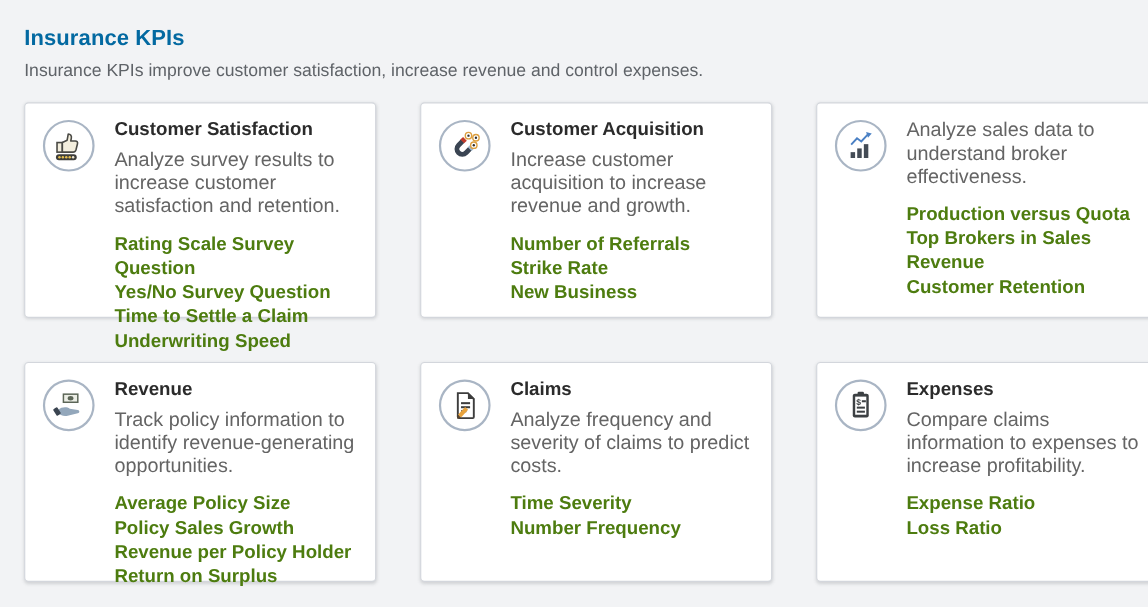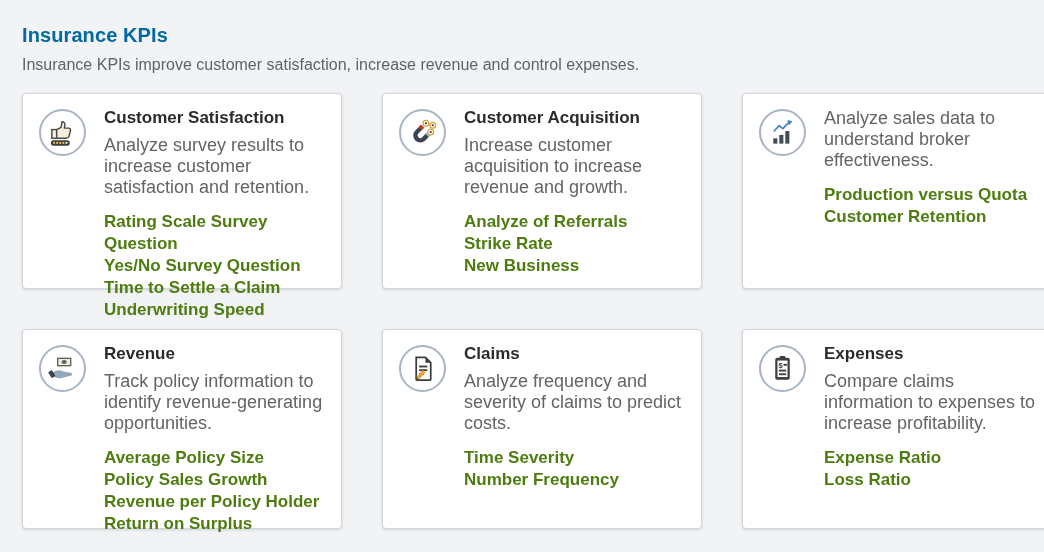--- a/index.html
+++ b/index.html
@@ -125,41 +125,42 @@
           <circle cx="26.5" cy="8.5" r="1.1" fill="#2f2f2f"></circle>
           <circle cx="24.5" cy="15.5" r="3" fill="#fff" stroke="#dd9f3f" stroke-width="1.3"></circle>
           <circle cx="24.5" cy="15.5" r="1.1" fill="#2f2f2f"></circle>
         </g>
       </svg>
     </div>
     <div class="card-body">
       <div class="card-title">Customer Acquisition</div>
       <div class="card-desc">Increase customer acquisition to increase revenue and growth.</div>
       <div class="link-list">
-        <a class="kpi-link">Analyze of Referrals</a>
+        <a class="kpi-link">Number of Referrals</a>
         <a class="kpi-link">Strike Rate</a>
         <a class="kpi-link">New Business</a>
       </div>
     </div>
   </div>
 
   <div class="kpi-card">
     <div class="icon-circle">
       <svg width="31" height="31" viewBox="0 0 32 32">
         <polyline points="7,15 12.5,9 16.5,12 22.5,5.5" fill="none" stroke="#4a80c4" stroke-width="1.8"></polyline>
         <polygon points="21,3.2 26.3,4.4 22.8,8.6" fill="#4a80c4"></polygon>
         <rect x="6.5" y="22" width="4.2" height="5.5" fill="#434b55"></rect>
         <rect x="12.7" y="18.5" width="4.2" height="9" fill="#434b55"></rect>
         <rect x="18.9" y="14.5" width="4.2" height="13" fill="#434b55"></rect>
       </svg>
     </div>
     <div class="card-body">
       <div class="card-desc">Analyze sales data to understand broker effectiveness.</div>
       <div class="link-list">
         <a class="kpi-link">Production versus Quota</a>
+        <a class="kpi-link">Top Brokers in Sales Revenue</a>
         <a class="kpi-link">Customer Retention</a>
       </div>
     </div>
   </div>
 
   <div class="kpi-card">
     <div class="icon-circle">
       <svg width="31" height="31" viewBox="0 0 32 32">
         <rect x="11" y="5.5" width="13.5" height="7.6" fill="#eceee6" stroke="#5c6657" stroke-width="1.4"></rect>
         <ellipse cx="17.7" cy="9.3" rx="2.7" ry="2.1" fill="#5c6657"></ellipse>

